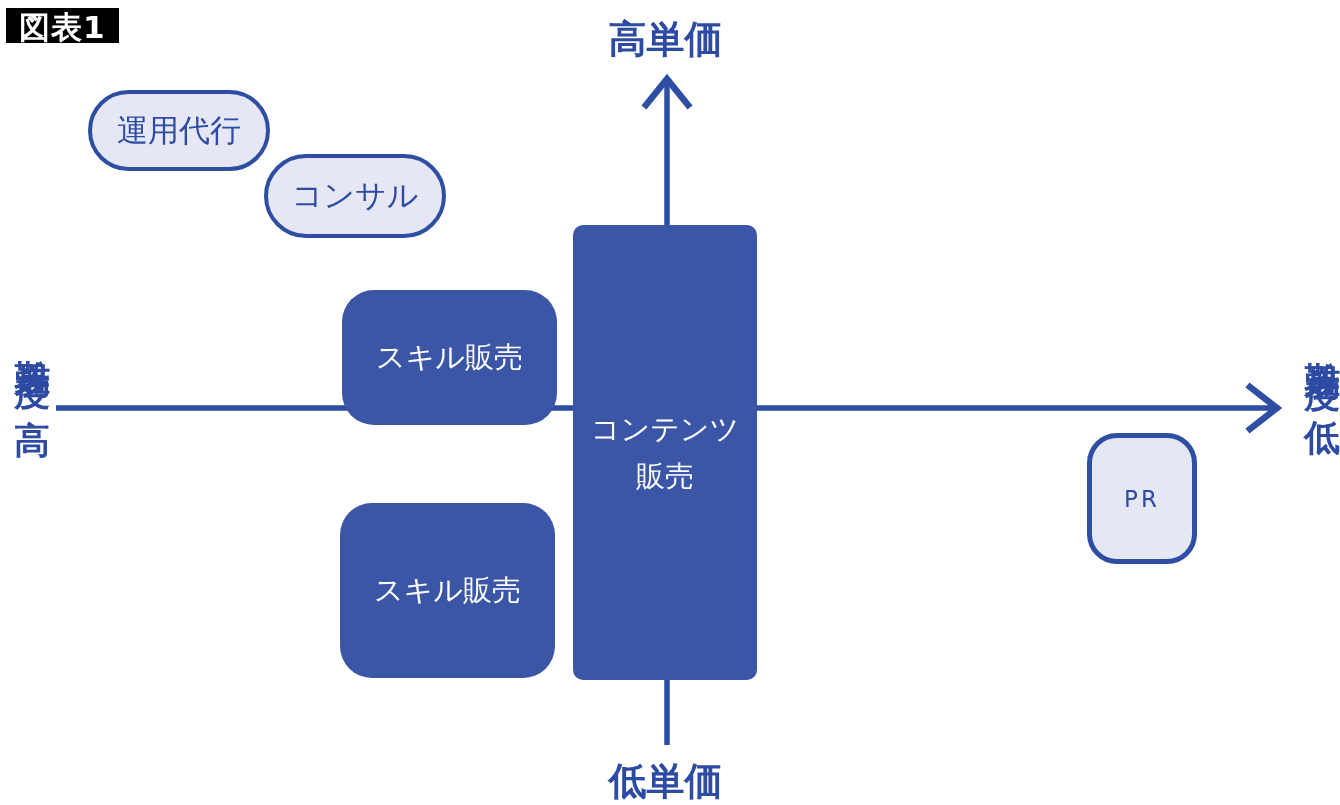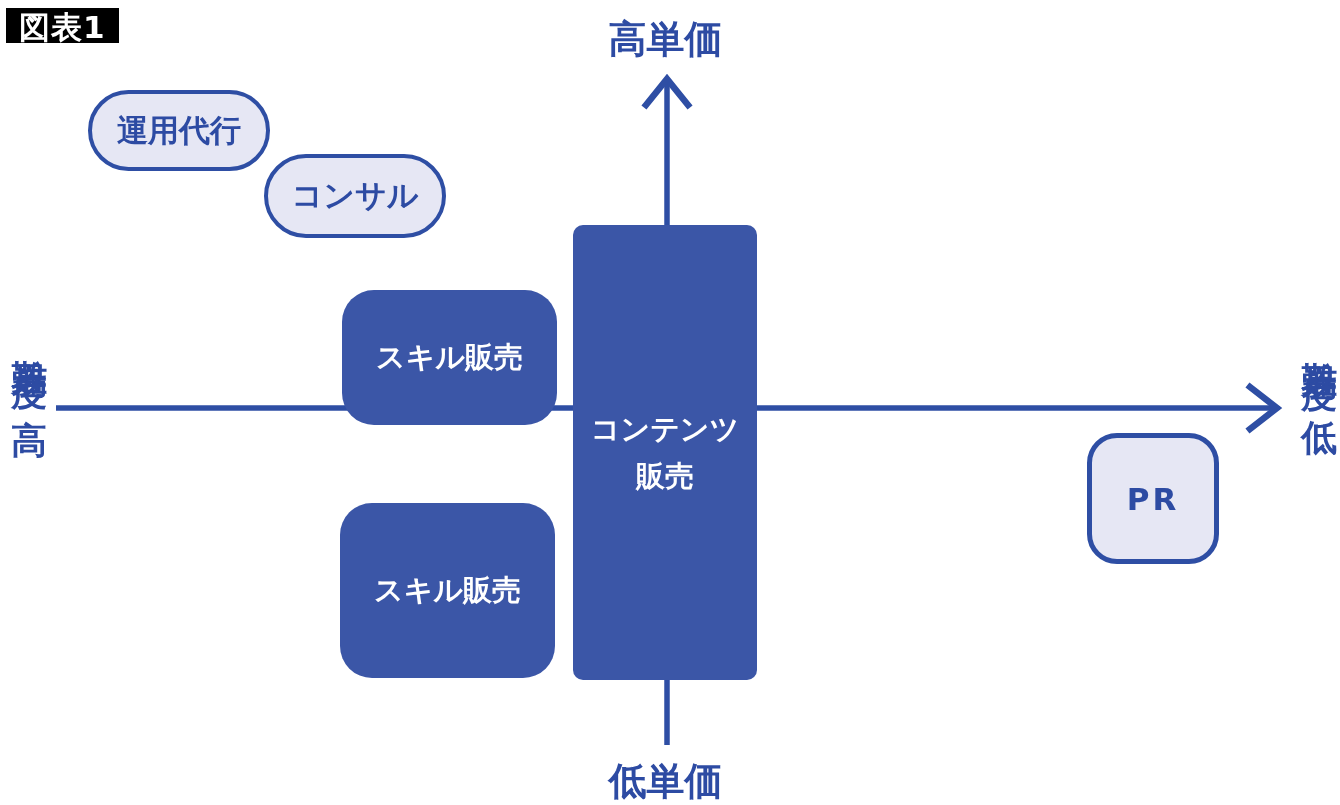--- a/index.html
+++ b/index.html
@@ -51,20 +51,21 @@
     stroke-linejoin: miter;
   }
 
   
   .axis-label {
     position: absolute;
     color: var(--text-blue, #2D4BA3);
     font-weight: bold;
     z-index: 2;
     white-space: nowrap;
+    font-family: Liberation Mono, monospace;
   }
   .axis-label.top    { left: 583px; top: 14px;  width: 165px; text-align: center; font-size: 38px; }
   .axis-label.bottom { left: 583px; top: 756px; width: 165px; text-align: center; font-size: 38px; }
   .axis-label.left-v, .axis-label.right-v {
     writing-mode: vertical-rl;
     text-orientation: upright;
     font-size: 36px;
     letter-spacing: 6px;
   }
   .axis-label.left-v  { left: 4px;    top: 330px; }
@@ -73,41 +74,41 @@
   
   .node {
     position: absolute;
     display: flex;
     flex-direction: column;
     align-items: center;
     justify-content: center;
     box-sizing: border-box;
     text-align: center;
     z-index: 2;
-    font-weight: bold;
+    font-weight: normal;
   }
   .node.light {
     background: var(--light-fill, #E6E7F4);
     border: 4.5px solid var(--line-blue, #2E4EA4);
     color: var(--text-blue, #2D4BA3);
   }
   .node.dark {
     background: var(--box-blue, #3B56A7);
     color: var(--box-text, #ffffff);
     align-items: center;
   }
   .node span { display: block; }
 
   .node.unyo    { left: 88px;  top: 90px;  width: 182px; height: 81px;  border-radius: 41px; font-size: 31px; }
   .node.consul  { left: 264px; top: 154px; width: 182px; height: 84px;  border-radius: 42px; font-size: 31px; }
   .node.skill-mukei { left: 342px; top: 290px; width: 215px; height: 135px; border-radius: 32px; font-size: 29px; line-height: 1.52; }
   .node.skill-yukei { left: 340px; top: 503px; width: 215px; height: 175px; border-radius: 32px; font-size: 29px; line-height: 1.52; }
   .node.content { left: 573px; top: 225px; width: 184px; height: 455px; border-radius: 10px; font-size: 29px; line-height: 1.6; }
   .node.affiliate { left: 805px; top: 310px; width: 267px; height: 421px; border-radius: 38px; font-size: 30px; letter-spacing: 1px; }
-  .node.pr { left: 1087px; top: 433px; width: 132px; height: 131px; border-radius: 30px; border-width: 5px; font-size: 31px; letter-spacing: 3px; }
+  .node.pr { left: 1087px; top: 433px; width: 110px; height: 131px; border-radius: 30px; border-width: 5px; font-size: 23px; letter-spacing: 3px; }
 </style>
 </head>
 <body>
 
 <div class="stage">
 
   <div class="fig-label">図表1</div>
 
   <svg class="axes" viewBox="0 0 1340 805" xmlns="http://www.w3.org/2000/svg">
     <line x1="667" y1="82" x2="667" y2="745"></line>

